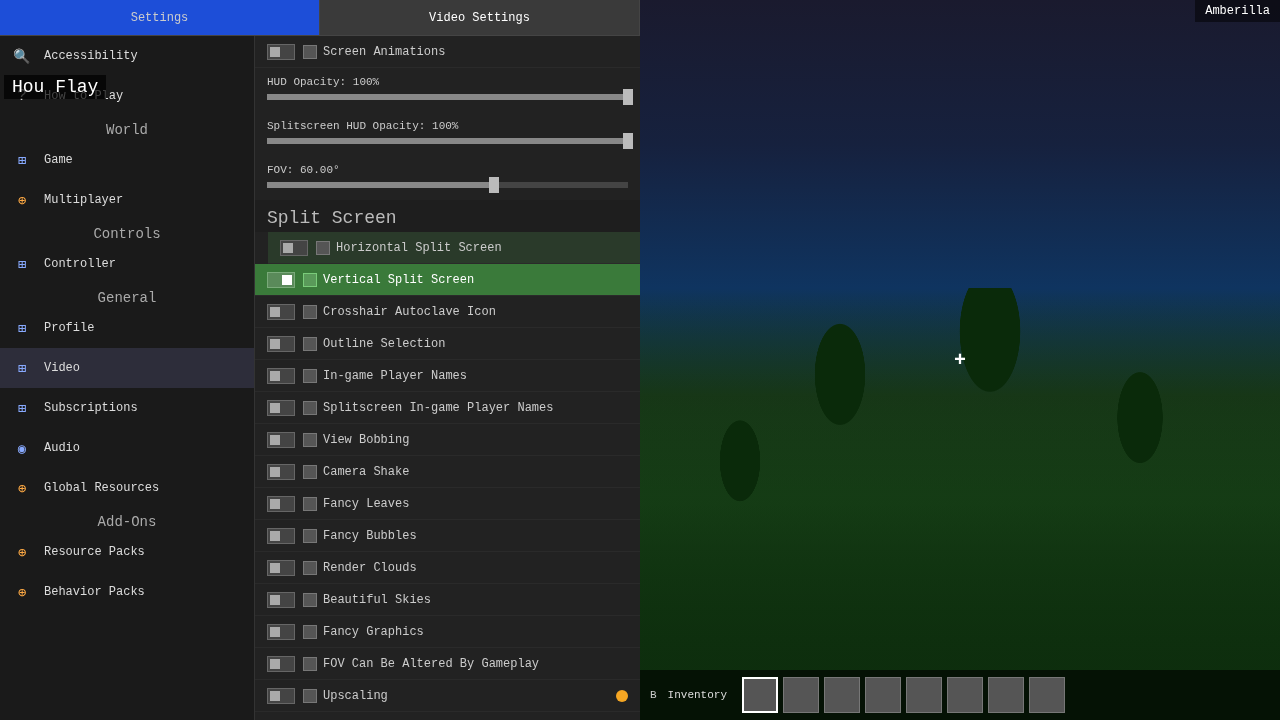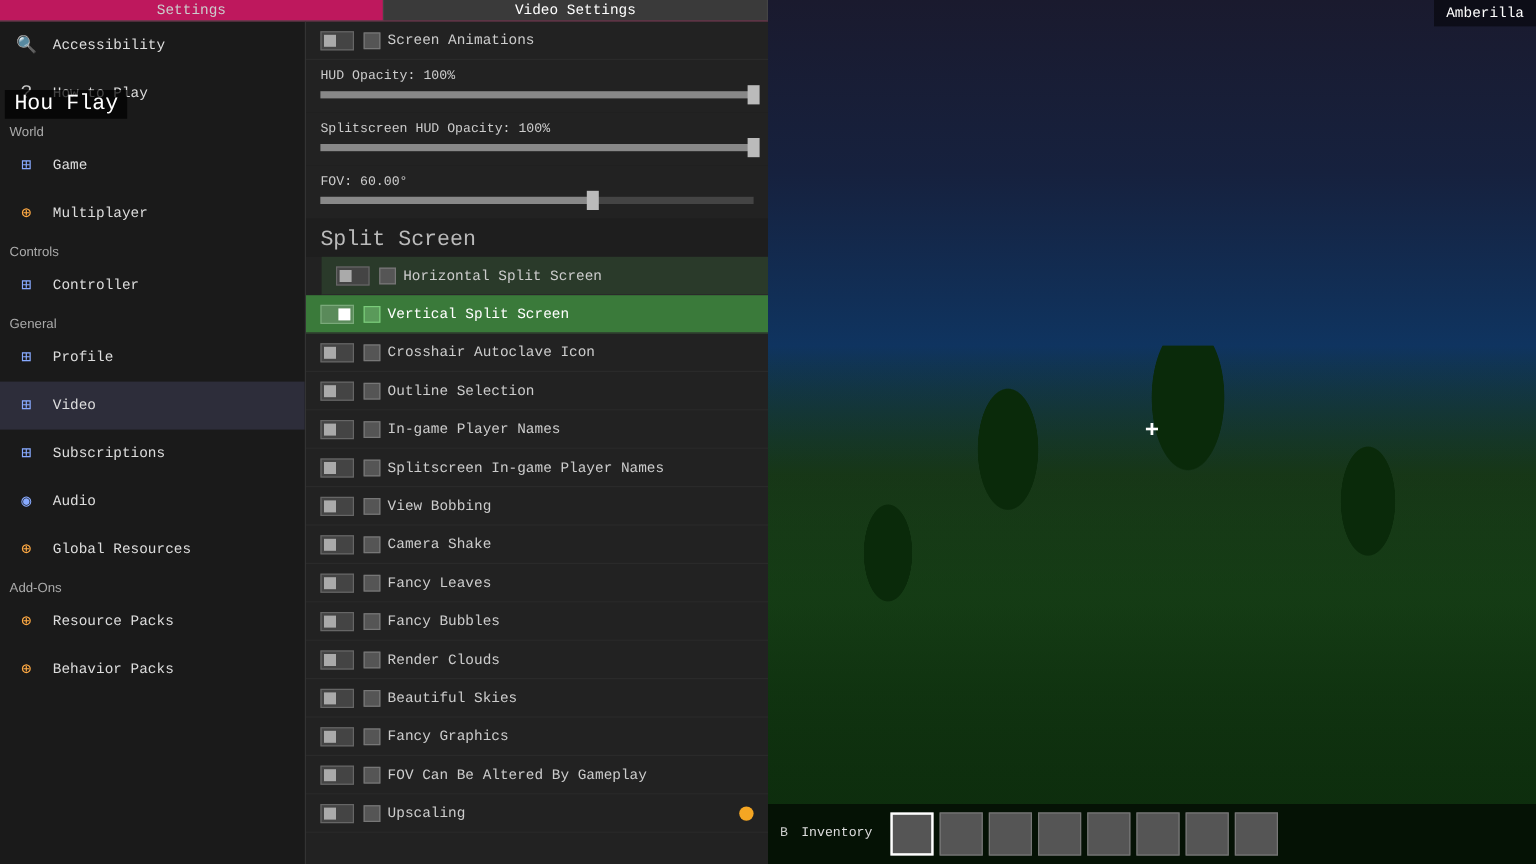--- a/index.html
+++ b/index.html
@@ -59,22 +59,22 @@
       width: 640px; height: 720px;
       background: #1a1a1a;
       z-index: 10;
       display: flex;
       flex-direction: column;
     }
 
     
     .header-tabs {
       display: flex;
-      height: 18px;
-      background: #be185d;
+      height: 36px;
+      background: #1d4ed8;
       border-bottom: 1px solid #444;
     }
 
     .tab {
       flex: 1;
       display: flex;
       align-items: center;
       justify-content: center;
       font-size: 12px;
       color: #ccc;
@@ -97,23 +97,24 @@
     .sidebar {
       width: 255px;
       background: #1a1a1a;
       border-right: 1px solid #333;
       overflow-y: auto;
       flex-shrink: 0;
     }
 
     .sidebar-section-label {
       padding: 6px 8px 2px;
-      font-size: 11px;
+      font-size: 14px;
       color: #aaa;
-      font-family: Liberation Sans, sans-serif;
+      font-family: Liberation Mono, monospace;
+      text-align: center;
     }
 
     .sidebar-item {
       display: flex;
       align-items: center;
       padding: 8px 10px;
       cursor: pointer;
       color: #ddd;
       font-size: 12px;
       font-family: 'Courier New', monospace;

